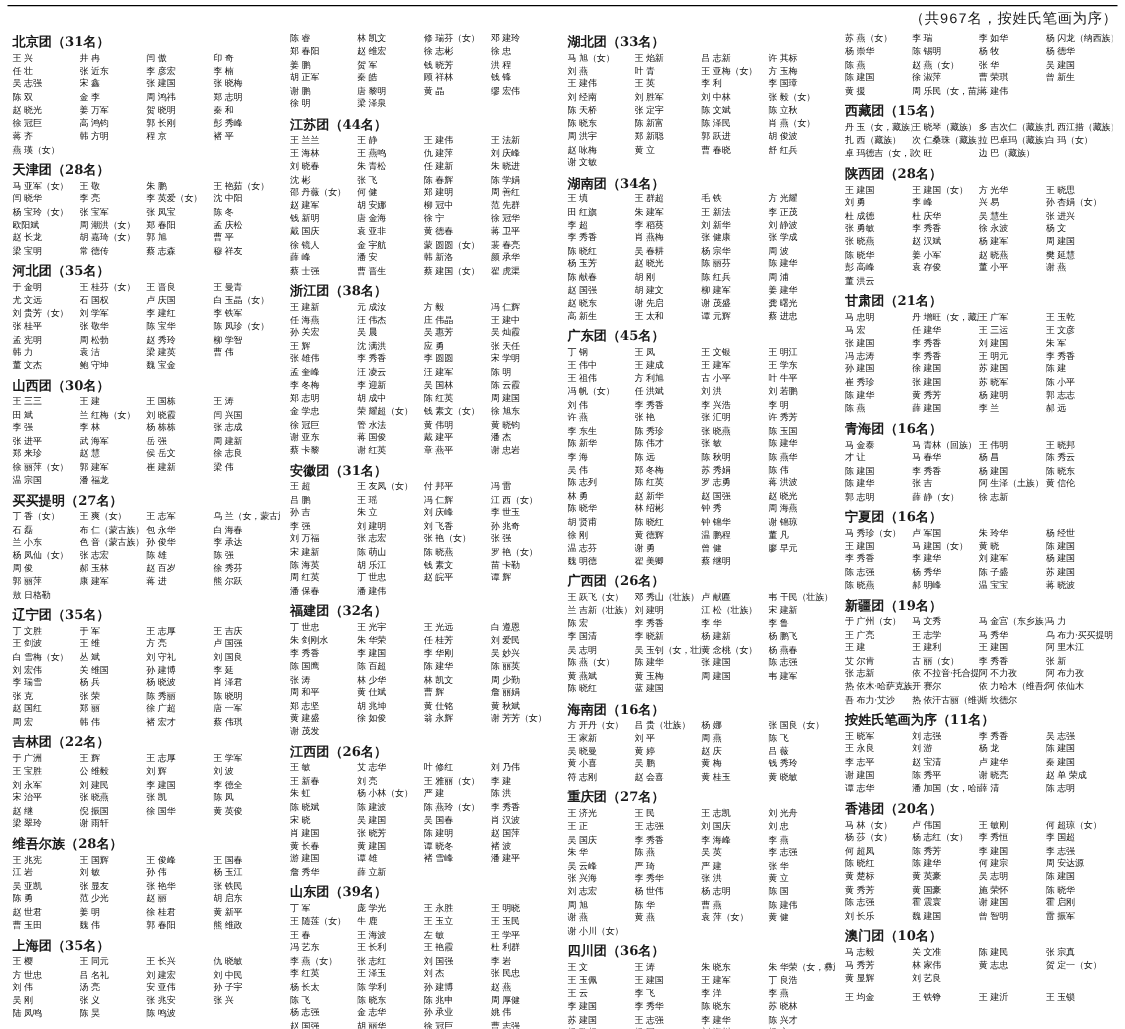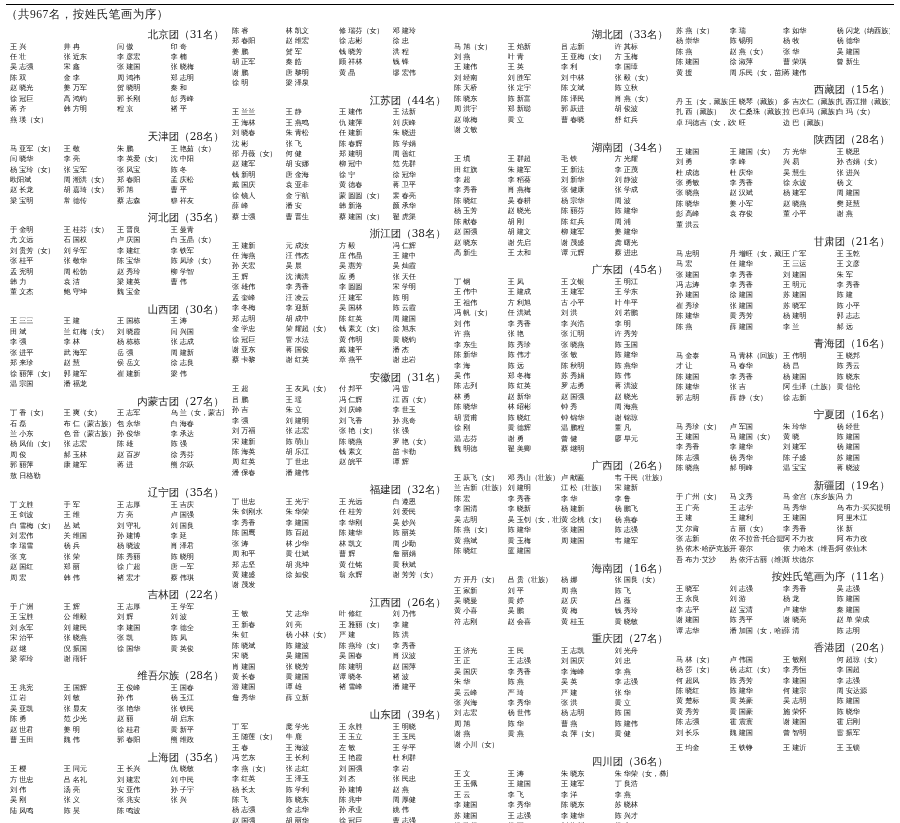--- a/index.html
+++ b/index.html
@@ -20,49 +20,48 @@
     position: relative;
     box-sizing: border-box;
     padding: 4px 6px 2px 6px;
   }
   .top-rule {
     width: 100%;
     border-top: 1px solid #000;
     margin-bottom: 2px;
   }
   .doc-subtitle {
-    text-align: left;
+    text-align: right;
     font-size: 11.5px;
     letter-spacing: 0.5px;
     margin: 2px 0 4px 0;
-    font-family: Liberation Serif, serif;
+    font-family: Liberation Mono, monospace;
   }
   .columns {
     display: flex;
     flex-direction: row;
     align-items: flex-start;
     gap: 0px;
     height: 790px;
   }
   .col {
     flex: 1 1 0;
     padding: 0 4px;
     box-sizing: border-box;
     min-width: 0;
   }
   .group {
     margin-bottom: 5px;
   }
   .group-title {
     font-size: 10.5px;
-    font-weight: normal;
+    font-weight: bold;
     font-family: "DejaVu Serif", "Liberation Serif", serif;
     margin: 2px 0 1.5px 0;
     line-height: 1.15;
-    text-align: right;
   }
   .names {
     display: flex;
     flex-wrap: wrap;
     font-size: 7.2px;
     line-height: 1.45;
     font-family: "DejaVu Serif", "Liberation Serif", serif;
     color: #111;
   }
   .name {
@@ -203,21 +202,21 @@
             <span class="name">徐 志良</span>
             <span class="name">徐 丽萍（女）</span>
             <span class="name">郭 建军</span>
             <span class="name">崔 建新</span>
             <span class="name">梁 伟</span>
             <span class="name">温 宗国</span>
             <span class="name">潘 福龙</span>
           </div>
         </div>
         <div class="group">
-          <div class="group-title">内蒙古团（27名）</div>
+          <div class="group-title">买买提明（27名）</div>
           <div class="names">
             <span class="name">丁 香（女）</span>
             <span class="name">王 爽（女）</span>
             <span class="name">王 志军</span>
             <span class="name">乌 兰（女，蒙古族）</span>
             <span class="name">石 磊</span>
             <span class="name">布 仁（蒙古族）</span>
             <span class="name">包 永华</span>
             <span class="name">白 海春</span>
             <span class="name">兰 小东</span>
@@ -1183,20 +1182,35 @@
             <span class="name">陈 志强</span>
             <span class="name">霍 震寰</span>
             <span class="name">谢 建国</span>
             <span class="name">霍 启刚</span>
             <span class="name">刘 长乐</span>
             <span class="name">魏 建国</span>
             <span class="name">曾 智明</span>
             <span class="name">雷 振军</span>
           </div>
         </div>
+        <div class="group">
+          <div class="group-title">澳门团（10名）</div>
+          <div class="names">
+            <span class="name">马 志毅</span>
+            <span class="name">关 文准</span>
+            <span class="name">陈 建民</span>
+            <span class="name">张 宗真</span>
+            <span class="name">马 秀芳</span>
+            <span class="name">林 家伟</span>
+            <span class="name">黄 志忠</span>
+            <span class="name">贺 定一（女）</span>
+            <span class="name">黄 显辉</span>
+            <span class="name">刘 艺良</span>
+          </div>
+        </div>
         <div class="group wide">
           <div class="names">
             <span class="name">王 均金</span>
             <span class="name">王 铁铮</span>
             <span class="name">王 建沂</span>
             <span class="name">王 玉锁</span>
           </div>
         </div>
       </div>
     </div>

